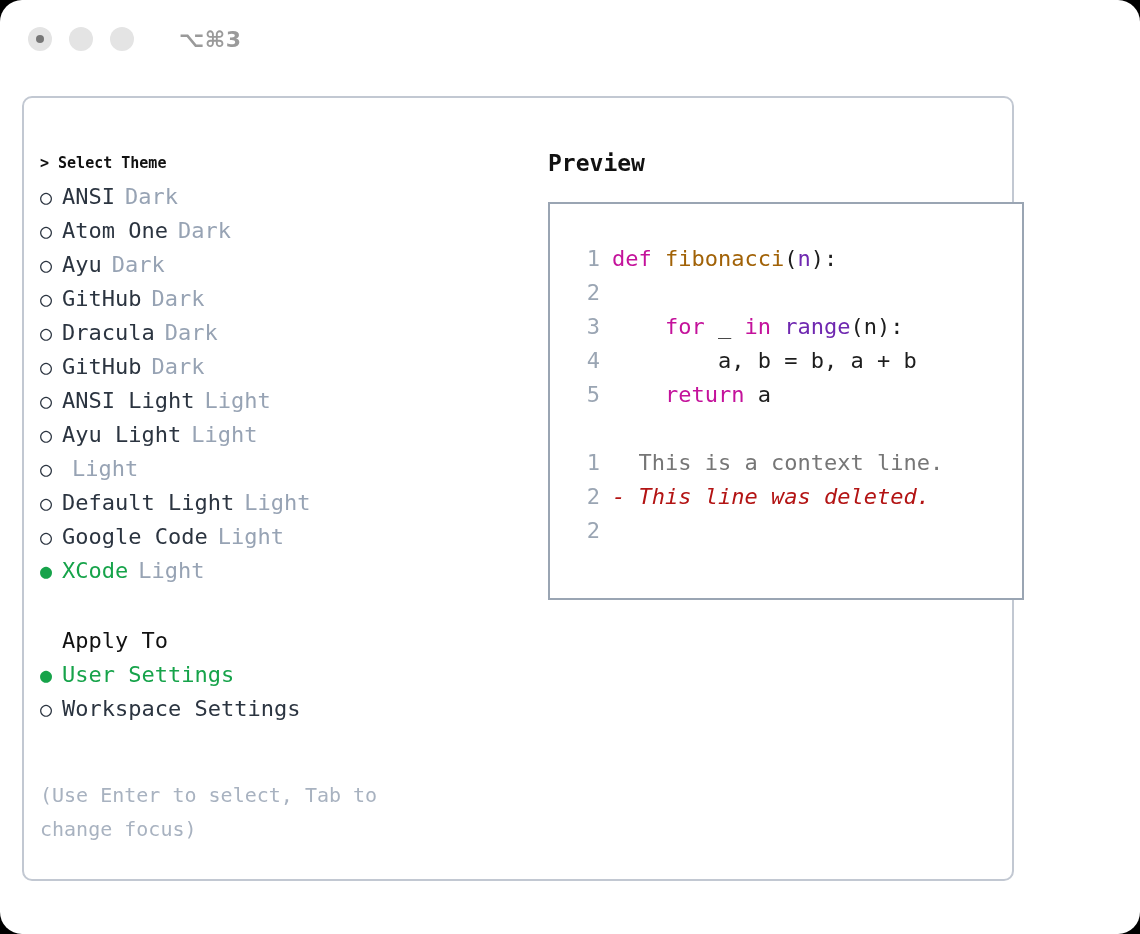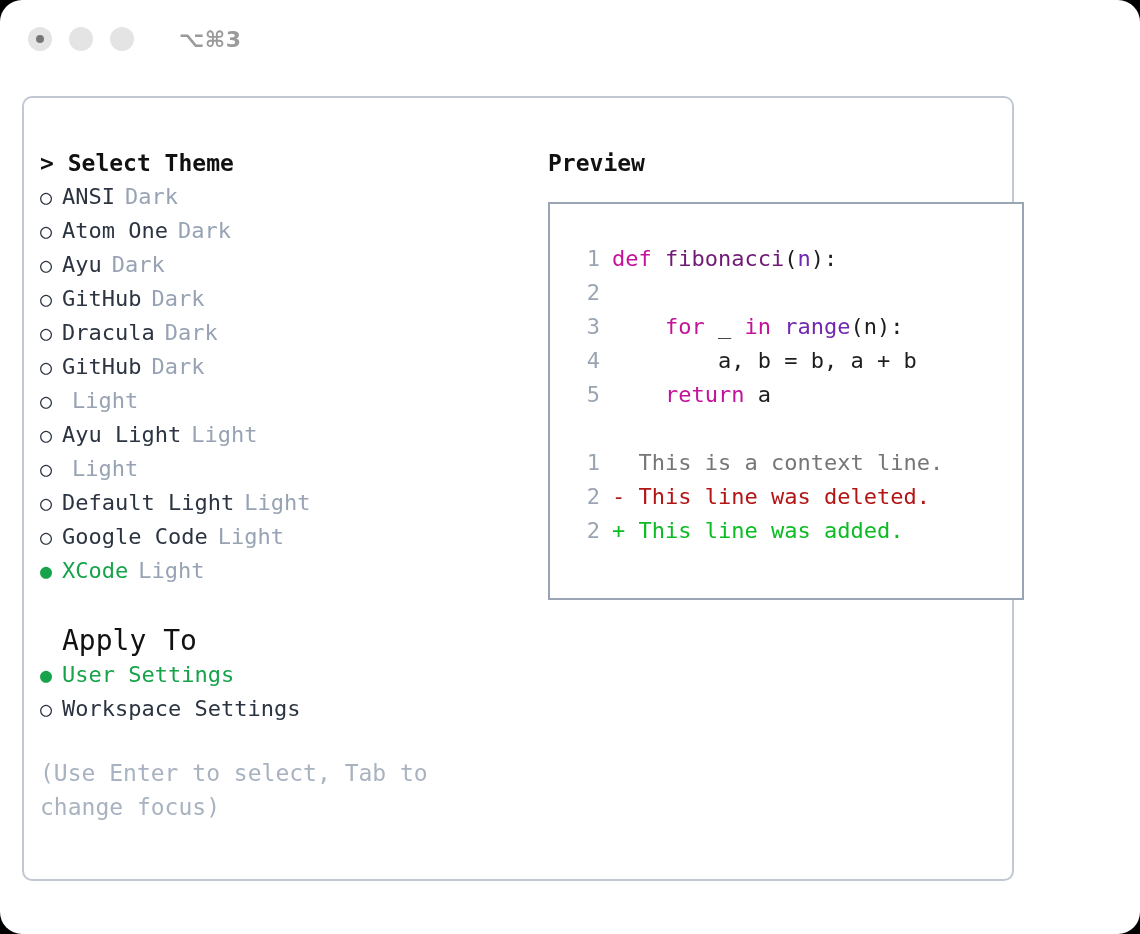--- a/index.html
+++ b/index.html
@@ -77,21 +77,21 @@
   }
 
   
   .left {
     position: absolute;
     left: 16px;
     top: 48px;
     width: 430px;
   }
   .section-title {
-    font-size: 23px;
+    font-size: 15px;
     font-weight: bold;
     color: #111111;
     line-height: 34px;
     white-space: pre;
   }
   .opt {
     display: flex;
     align-items: baseline;
     line-height: 34px;
     font-size: 22px;
@@ -105,29 +105,29 @@
   }
   .bullet.sel { color: #16a34a; }
   .opt-label { color: #2b3440; }
   .opt.selected .opt-label { color: #16a34a; }
   .opt-tag {
     color: #97a3b4;
     margin-left: 10px;
   }
   .group-gap { height: 36px; }
   .group-label {
-    font-size: 28px;
+    font-size: 22px;
     color: #111111;
     line-height: 34px;
     padding-left: 22px;
     white-space: pre;
   }
   .hint {
-    margin-top: 30px;
-    font-size: 23px;
+    margin-top: 52px;
+    font-size: 20px;
     color: #a8b2c0;
     line-height: 34px;
     width: 400px;
   }
 
   
   .right {
     position: absolute;
     left: 478px;
     top: 48px;
@@ -161,26 +161,26 @@
     flex: 0 0 34px;
     text-align: right;
     color: #9aa5b3;
     margin-right: 12px;
   }
   .ctext { white-space: pre; }
   .blank-line { height: 34px; }
 
   
   .kw   { color: #c4129b; }
-  .fn   { color: #701a75; }
+  .fn   { color: #a16207; }
   .var  { color: #6f28b0; }
   .num  { color: #2a23d6; }
   .pln  { color: #1d1d1d; }
   .ctx  { color: #767676; }
-  .del  { color: #b31414; }
+  .del  { color: #b31414; font-style: italic; }
   .add  { color: #0bbc22; }
 </style>
 </head>
 <body>
 
 <div class="page">
 
   <div class="titlebar">
     <div class="dots">
       <div class="dot">
@@ -197,21 +197,21 @@
 
       <div class="left">
         <div class="section-title">&gt; Select Theme</div>
         <div id="theme-list">
             <div class="opt"><span class="bullet">○</span><span class="opt-label">ANSI</span><span class="opt-tag">Dark</span></div>
             <div class="opt"><span class="bullet">○</span><span class="opt-label">Atom One</span><span class="opt-tag">Dark</span></div>
             <div class="opt"><span class="bullet">○</span><span class="opt-label">Ayu</span><span class="opt-tag">Dark</span></div>
             <div class="opt"><span class="bullet">○</span><span class="opt-label">GitHub</span><span class="opt-tag">Dark</span></div>
             <div class="opt"><span class="bullet">○</span><span class="opt-label">Dracula</span><span class="opt-tag">Dark</span></div>
             <div class="opt"><span class="bullet">○</span><span class="opt-label">GitHub</span><span class="opt-tag">Dark</span></div>
-            <div class="opt"><span class="bullet">○</span><span class="opt-tag">Light</span></div>
+            <div class="opt"><span class="bullet">○</span><span class="opt-label">ANSI Light</span><span class="opt-tag">Light</span></div>
             <div class="opt"><span class="bullet">○</span><span class="opt-label">Ayu Light</span><span class="opt-tag">Light</span></div>
             <div class="opt"><span class="bullet">○</span><span class="opt-tag">Light</span></div>
             <div class="opt"><span class="bullet">○</span><span class="opt-label">Default Light</span><span class="opt-tag">Light</span></div>
             <div class="opt"><span class="bullet">○</span><span class="opt-label">Google Code</span><span class="opt-tag">Light</span></div>
             <div class="opt selected"><span class="bullet sel">●</span><span class="opt-label">XCode</span><span class="opt-tag">Light</span></div>
           </div>
 
         <div class="group-gap"></div>
         <div class="group-label">Apply To</div>
         <div id="apply-list">
@@ -229,20 +229,20 @@
               <div class="code-line"><span class="lnum">1</span><span class="ctext"><span class="kw">def</span><span class="pln"> </span><span class="fn">fibonacci</span><span class="pln">(</span><span class="var">n</span><span class="pln">):</span></span></div>
               <div class="code-line"><span class="lnum">2</span></div>
               <div class="code-line"><span class="lnum">3</span><span class="ctext"><span class="pln">    </span><span class="kw">for</span><span class="pln"> _ </span><span class="kw">in</span><span class="pln"> </span><span class="var">range</span><span class="pln">(n):</span></span></div>
               <div class="code-line"><span class="lnum">4</span><span class="ctext"><span class="pln">        a, b = b, a + b</span></span></div>
               <div class="code-line"><span class="lnum">5</span><span class="ctext"><span class="pln">    </span><span class="kw">return</span><span class="pln"> a</span></span></div>
             </div>
           <div class="blank-line"></div>
           <div id="diff-block">
               <div class="code-line"><span class="lnum">1</span><span class="ctext"><span class="ctx">  This is a context line.</span></span></div>
               <div class="code-line"><span class="lnum">2</span><span class="ctext"><span class="del">- This line was deleted.</span></span></div>
-              <div class="code-line"><span class="lnum">2</span><span class="ctext"><span class="add">+ This line was added.</span></span></div>
+              <div class="code-line"><span class="lnum">2</span></div>
             </div>
         </div>
       </div>
 
     </div>
   </div>
 </div>
 
 </body></html>

